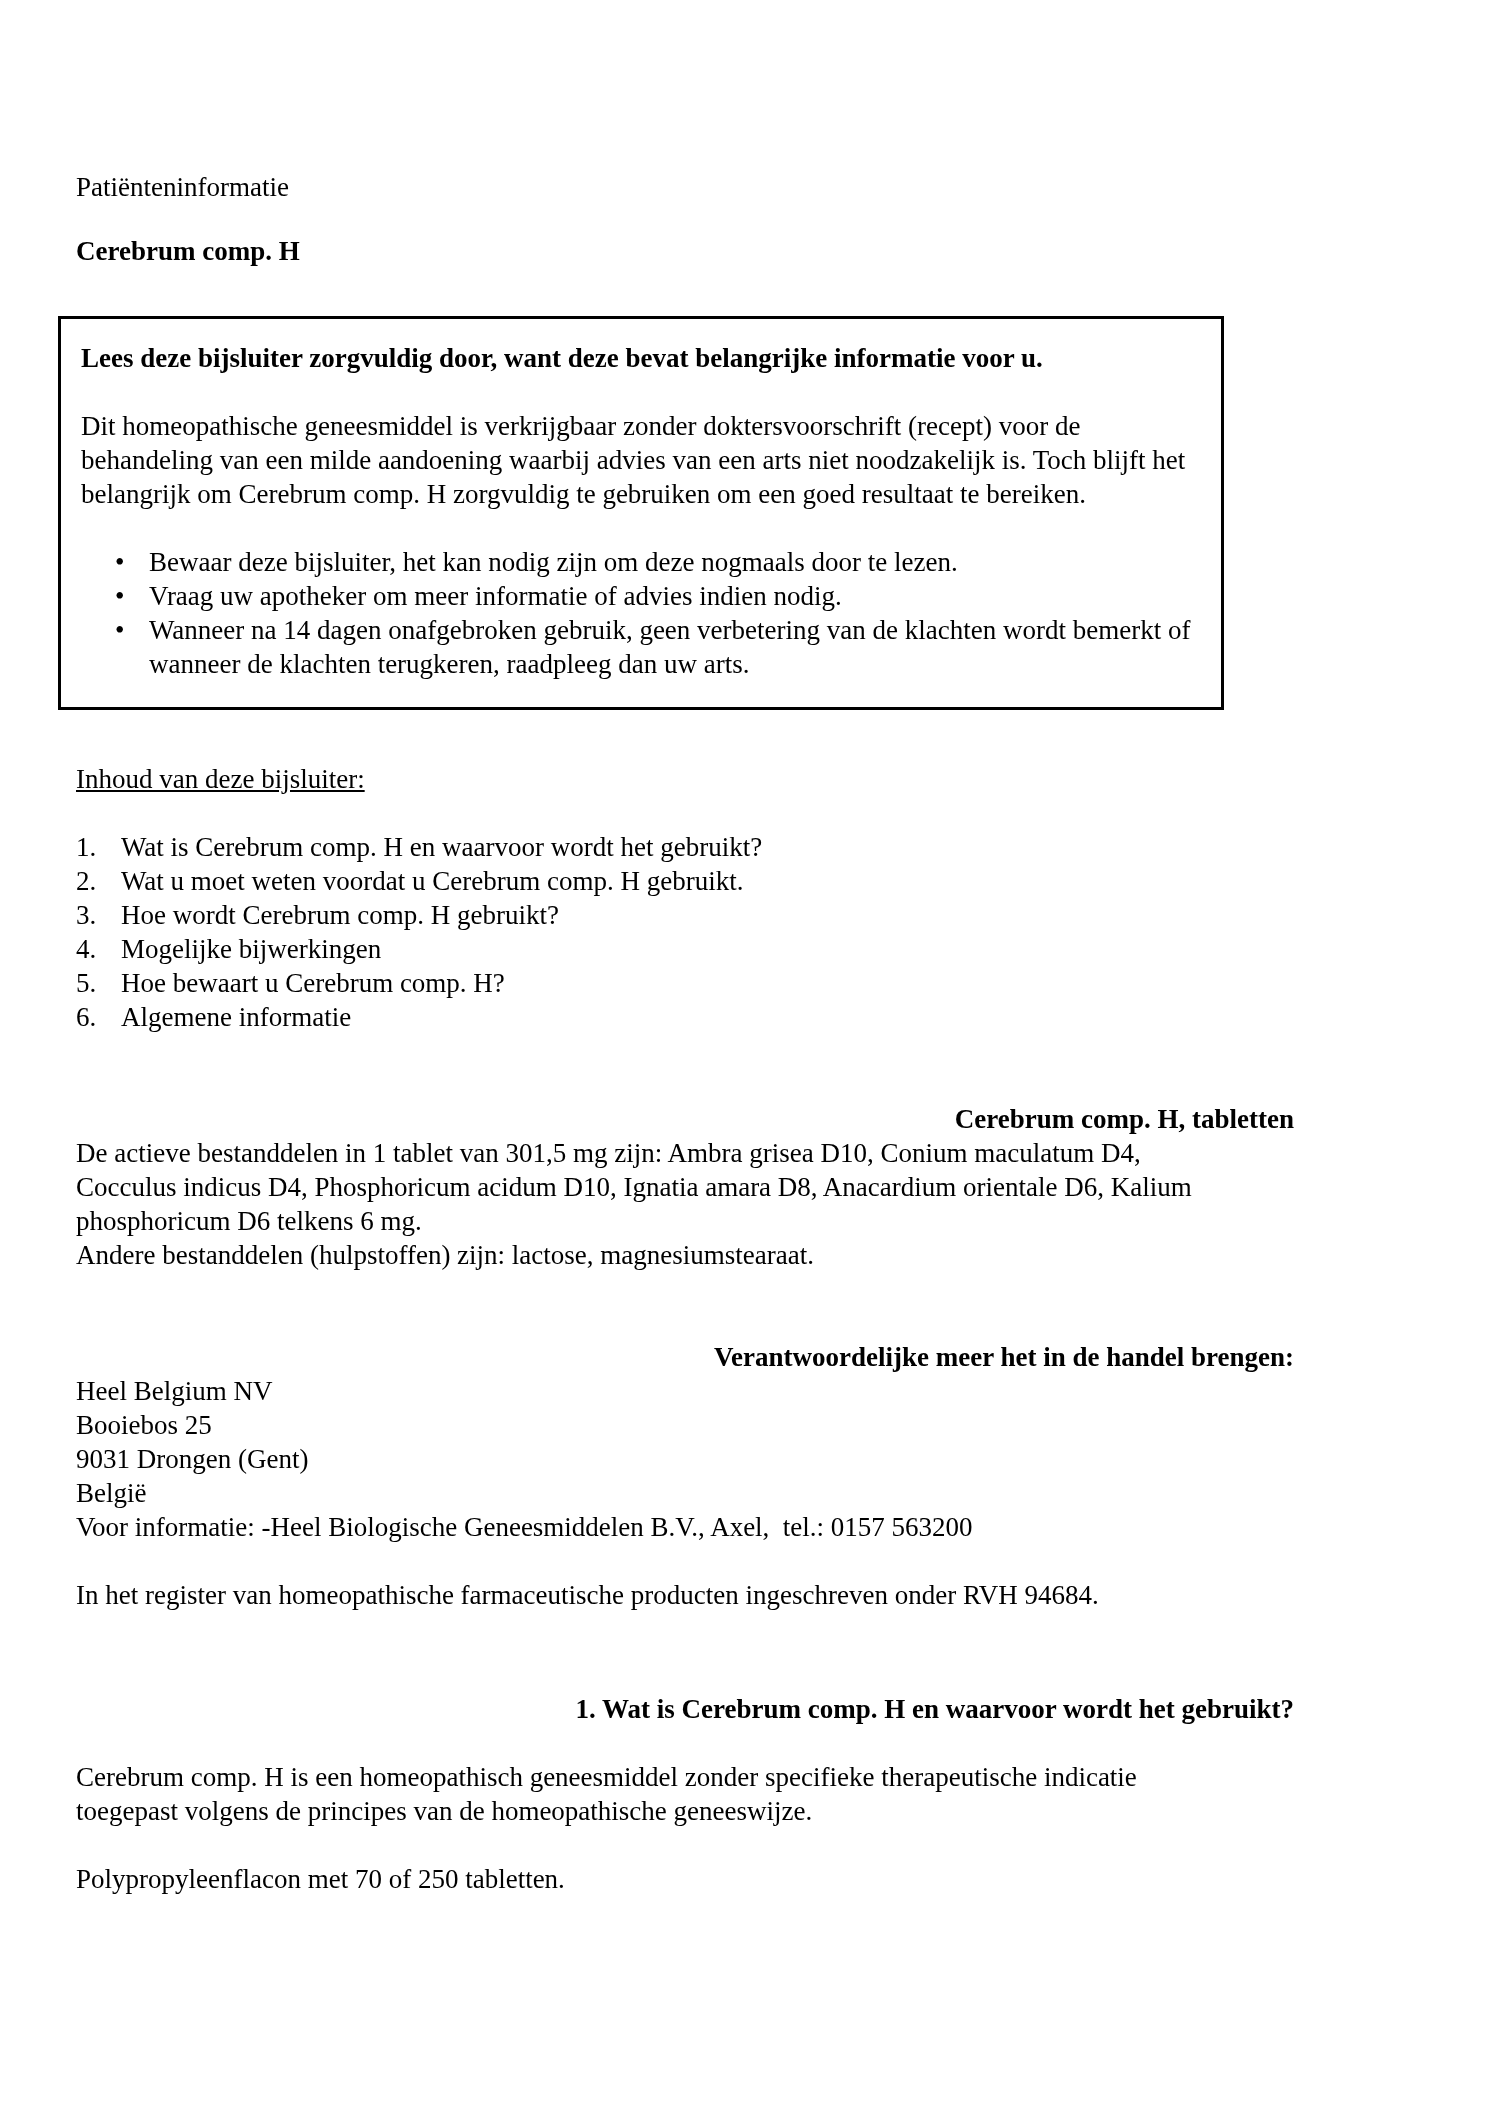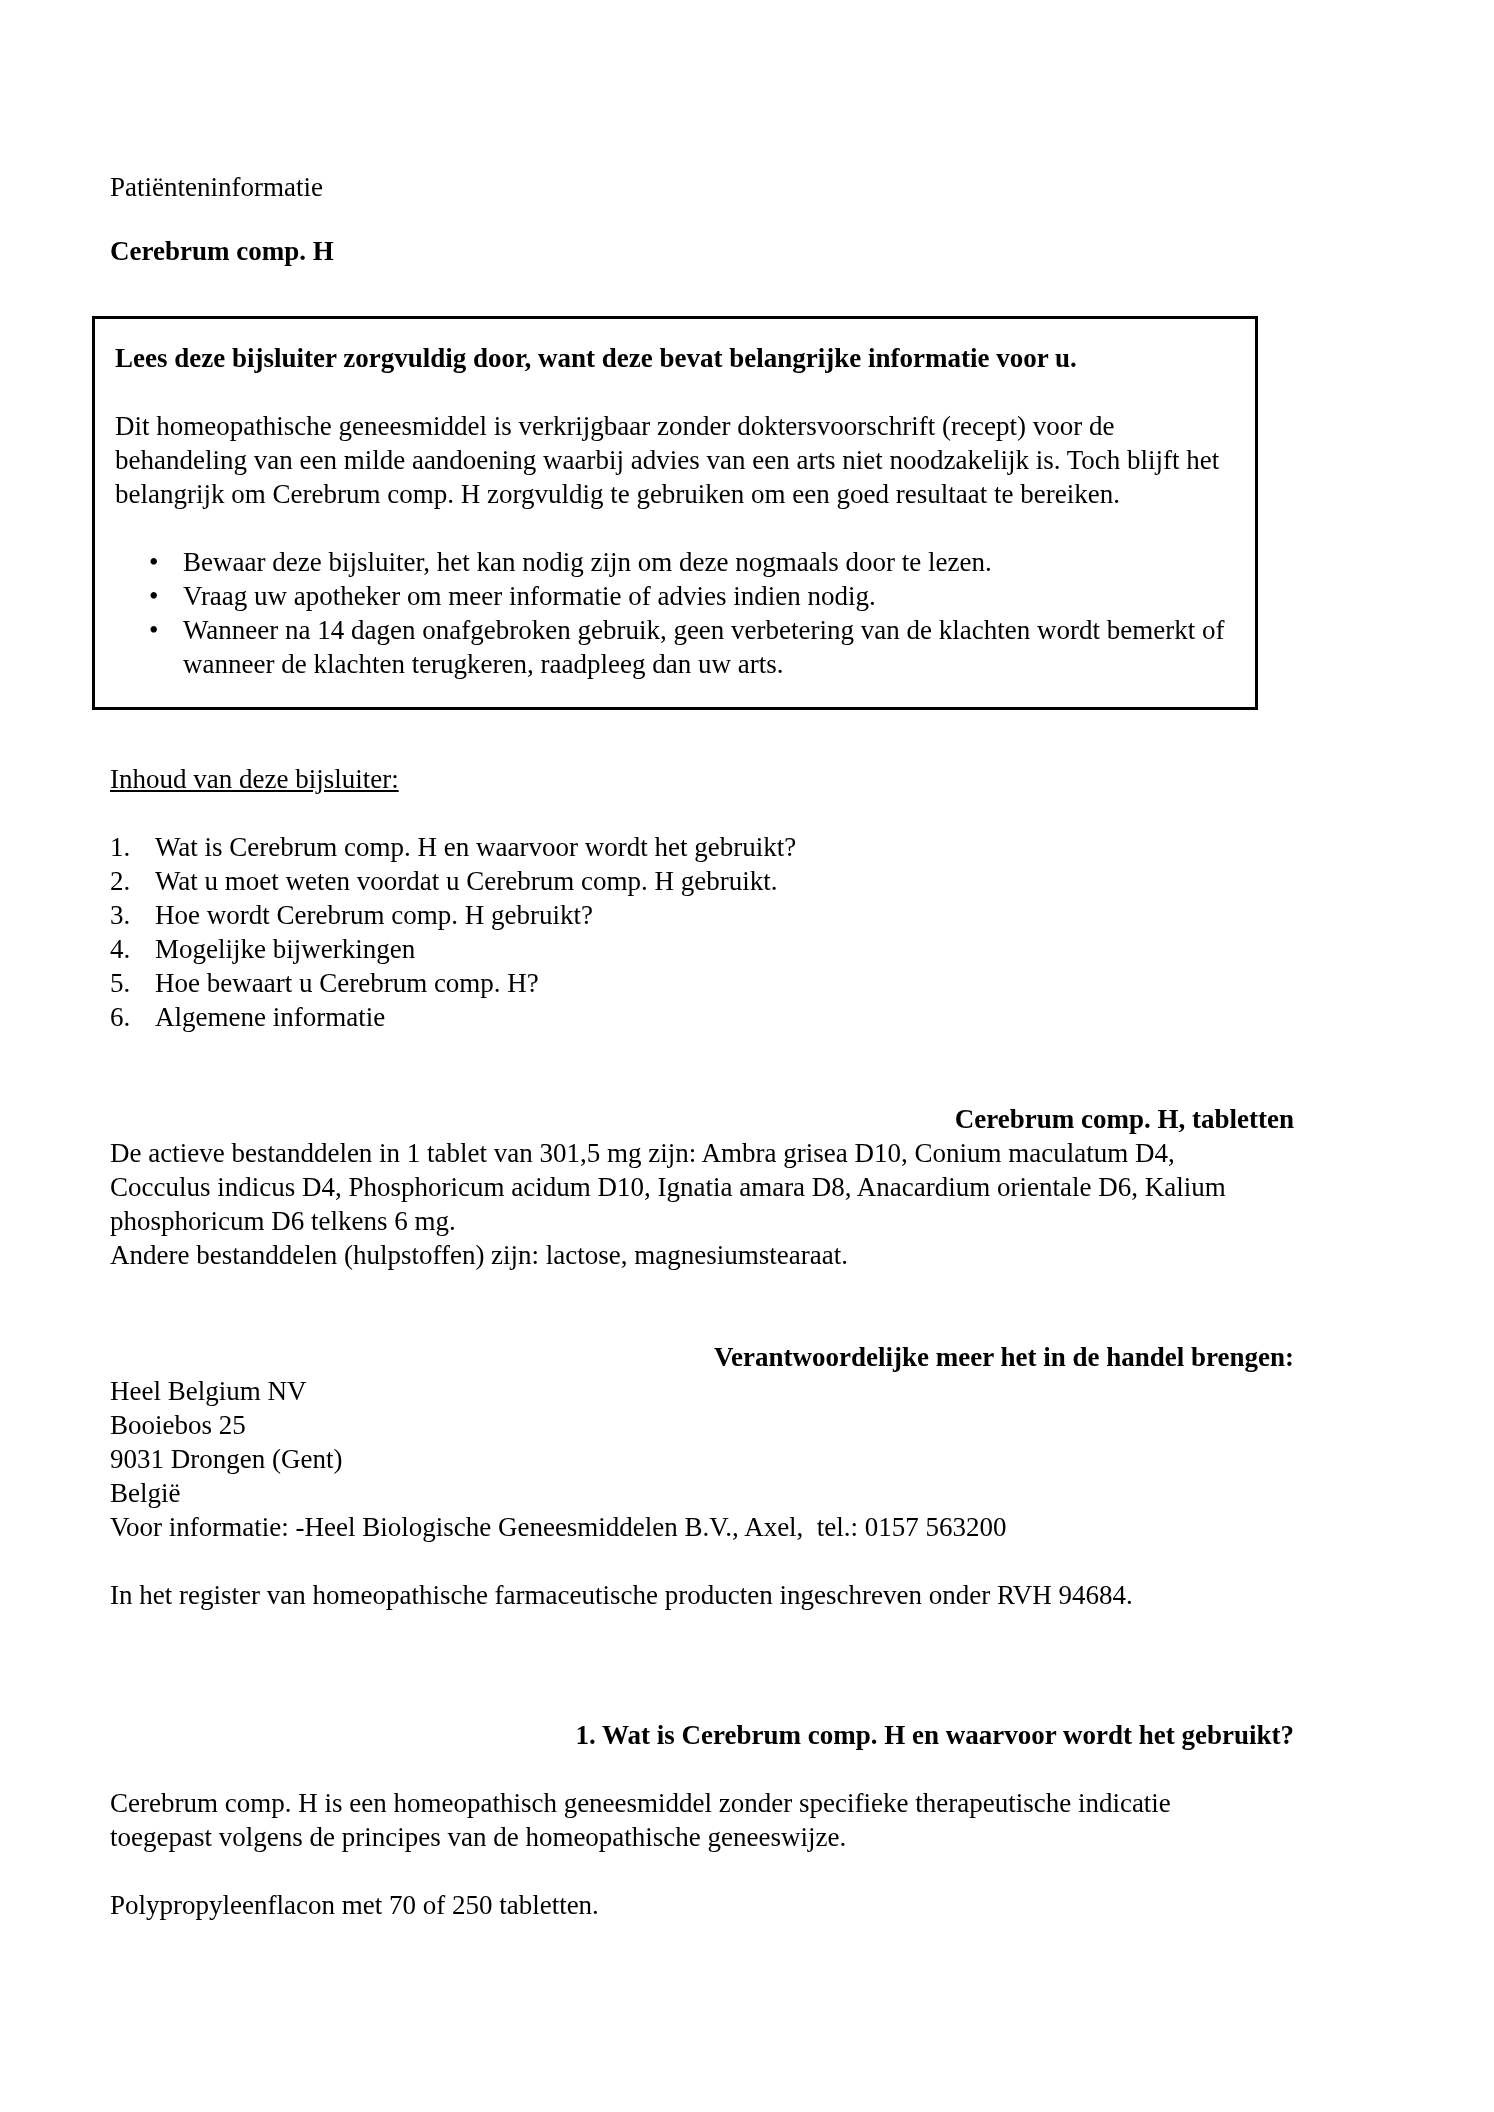--- a/index.html
+++ b/index.html
@@ -10,21 +10,21 @@
   .page {
     position: relative;
     width: 1494px;
     height: 2112px;
     background: #ffffff;
     font-family: "Liberation Serif", "DejaVu Serif", serif;
     font-size: 27px;
     line-height: 34px;
     color: #000000;
     box-sizing: border-box;
-    padding: 170px 200px 100px 110px;
+    padding: 170px 200px 100px 76px;
     overflow: hidden;
   }
   .kicker {
     margin: 0;
   }
   .product-title {
     margin: 30px 0 0 0;
     font-weight: bold;
   }
   .notice-box {
@@ -82,21 +82,21 @@
   }
   .para {
     margin: 34px 0 0 0;
     max-width: 1130px;
   }
   .address-line {
     margin: 0;
     white-space: pre-wrap;
   }
   .big-gap {
-    margin-top: 106px;
+    margin-top: 80px;
   }
 </style>
 </head>
 <body>
 
 <div class="page">
 
   <p class="kicker">Patiënteninformatie</p>
 
   <p class="product-title">Cerebrum comp. H</p>

